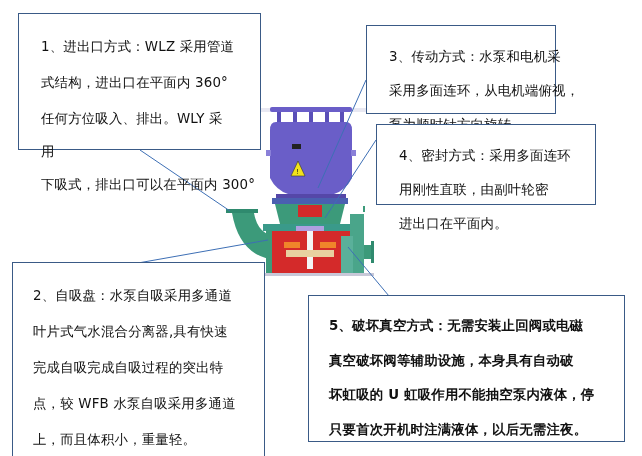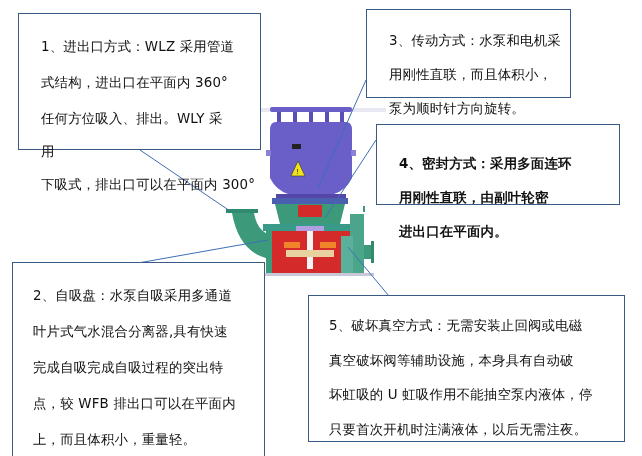--- a/index.html
+++ b/index.html
@@ -14,24 +14,24 @@
       border: 1px solid #3a5a86;
       color: #111;
       font-size: 13.4px;
       line-height: 22px;
       letter-spacing: 0.2px;
     }
     .callout p { margin: 12px; white-space: nowrap; }
 
     #box1 { left: 18px; top: 13px; width: 243px; height: 137px; padding: 9px 0 0 10px; line-height: 24px; }
     #box1 p.tight { line-height: 18px; }
-    #box3 { left: 366px; top: 9px; width: 205px; height: 89px; padding: 8px 9px 0 10px; line-height: 22px; }
-    #box4 { left: 376px; top: 124px; width: 244px; height: 81px; padding: 16px 0 0 10px; line-height: 22px; font-weight: bold; }
+    #box3 { left: 366px; top: 25px; width: 190px; height: 89px; padding: 8px 9px 0 10px; line-height: 22px; }
+    #box4 { left: 376px; top: 124px; width: 220px; height: 81px; padding: 8px 0 0 10px; line-height: 22px; }
     #box2 { left: 12px; top: 262px; width: 253px; height: 227px; padding: 9px 0 0 8px; line-height: 24px; }
-    #box5 { left: 308px; top: 295px; width: 317px; height: 147px; padding: 7px 0 0 8px; line-height: 22.5px; }
+    #box5 { left: 308px; top: 295px; width: 317px; height: 147px; padding: 7px 0 0 8px; line-height: 22.5px; font-weight: bold; }
 
     svg#pump { position: absolute; left: 0; top: 0; }
   </style>
 </head>
 <body>
 
 <svg id="pump" width="642" height="456" viewBox="0 0 642 456">
 
   <rect x="236" y="108" width="150" height="4" fill="#e8e8f2"></rect>
 
@@ -95,35 +95,35 @@
 <div class="callout" id="box1">
   <p>1、进出口方式：WLZ 采用管道</p>
   <p>式结构，进出口在平面内 360°</p>
   <p>任何方位吸入、排出。WLY 采</p>
   <p class="tight">用</p>
   <p>下吸式，排出口可以在平面内 300°</p>
 </div>
 
 <div class="callout" id="box3">
   <p>3、传动方式：水泵和电机采</p>
-  <p>用刚性直联，而且体积小，</p>
+  <p>采用多面连环，从电机端俯视，</p>
   <p>泵为顺时针方向旋转。</p>
 </div>
 
 <div class="callout" id="box4">
   <p>4、密封方式：采用多面连环</p>
   <p>用刚性直联，由副叶轮密</p>
   <p>进出口在平面内。</p>
 </div>
 
 <div class="callout" id="box2">
   <p>2、自吸盘：水泵自吸采用多通道</p>
   <p>叶片式气水混合分离器,具有快速</p>
   <p>完成自吸完成自吸过程的突出特</p>
-  <p>点，较 WFB 排出口可以在平面内</p>
+  <p>点，较 WFB 水泵自吸采用多通道</p>
   <p>上，而且体积小，重量轻。</p>
 </div>
 
 <div class="callout" id="box5">
   <p>5、破坏真空方式：无需安装止回阀或电磁</p>
   <p>真空破坏阀等辅助设施，本身具有自动破</p>
   <p>坏虹吸的 U 虹吸作用不能抽空泵内液体，停</p>
   <p>只要首次开机时注满液体，以后无需注夜。</p>
 </div>
 

